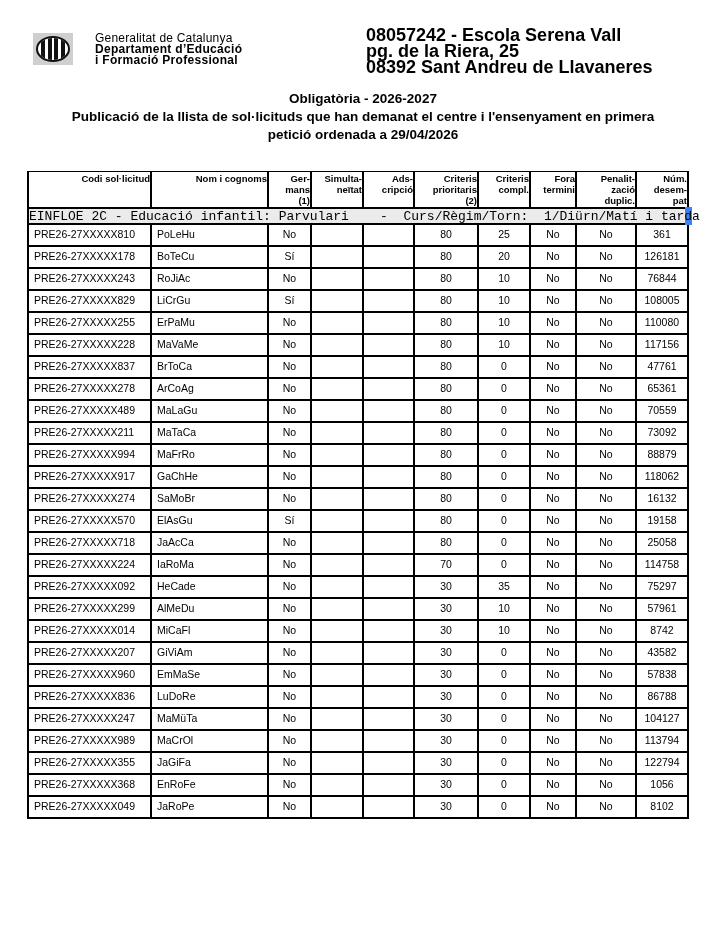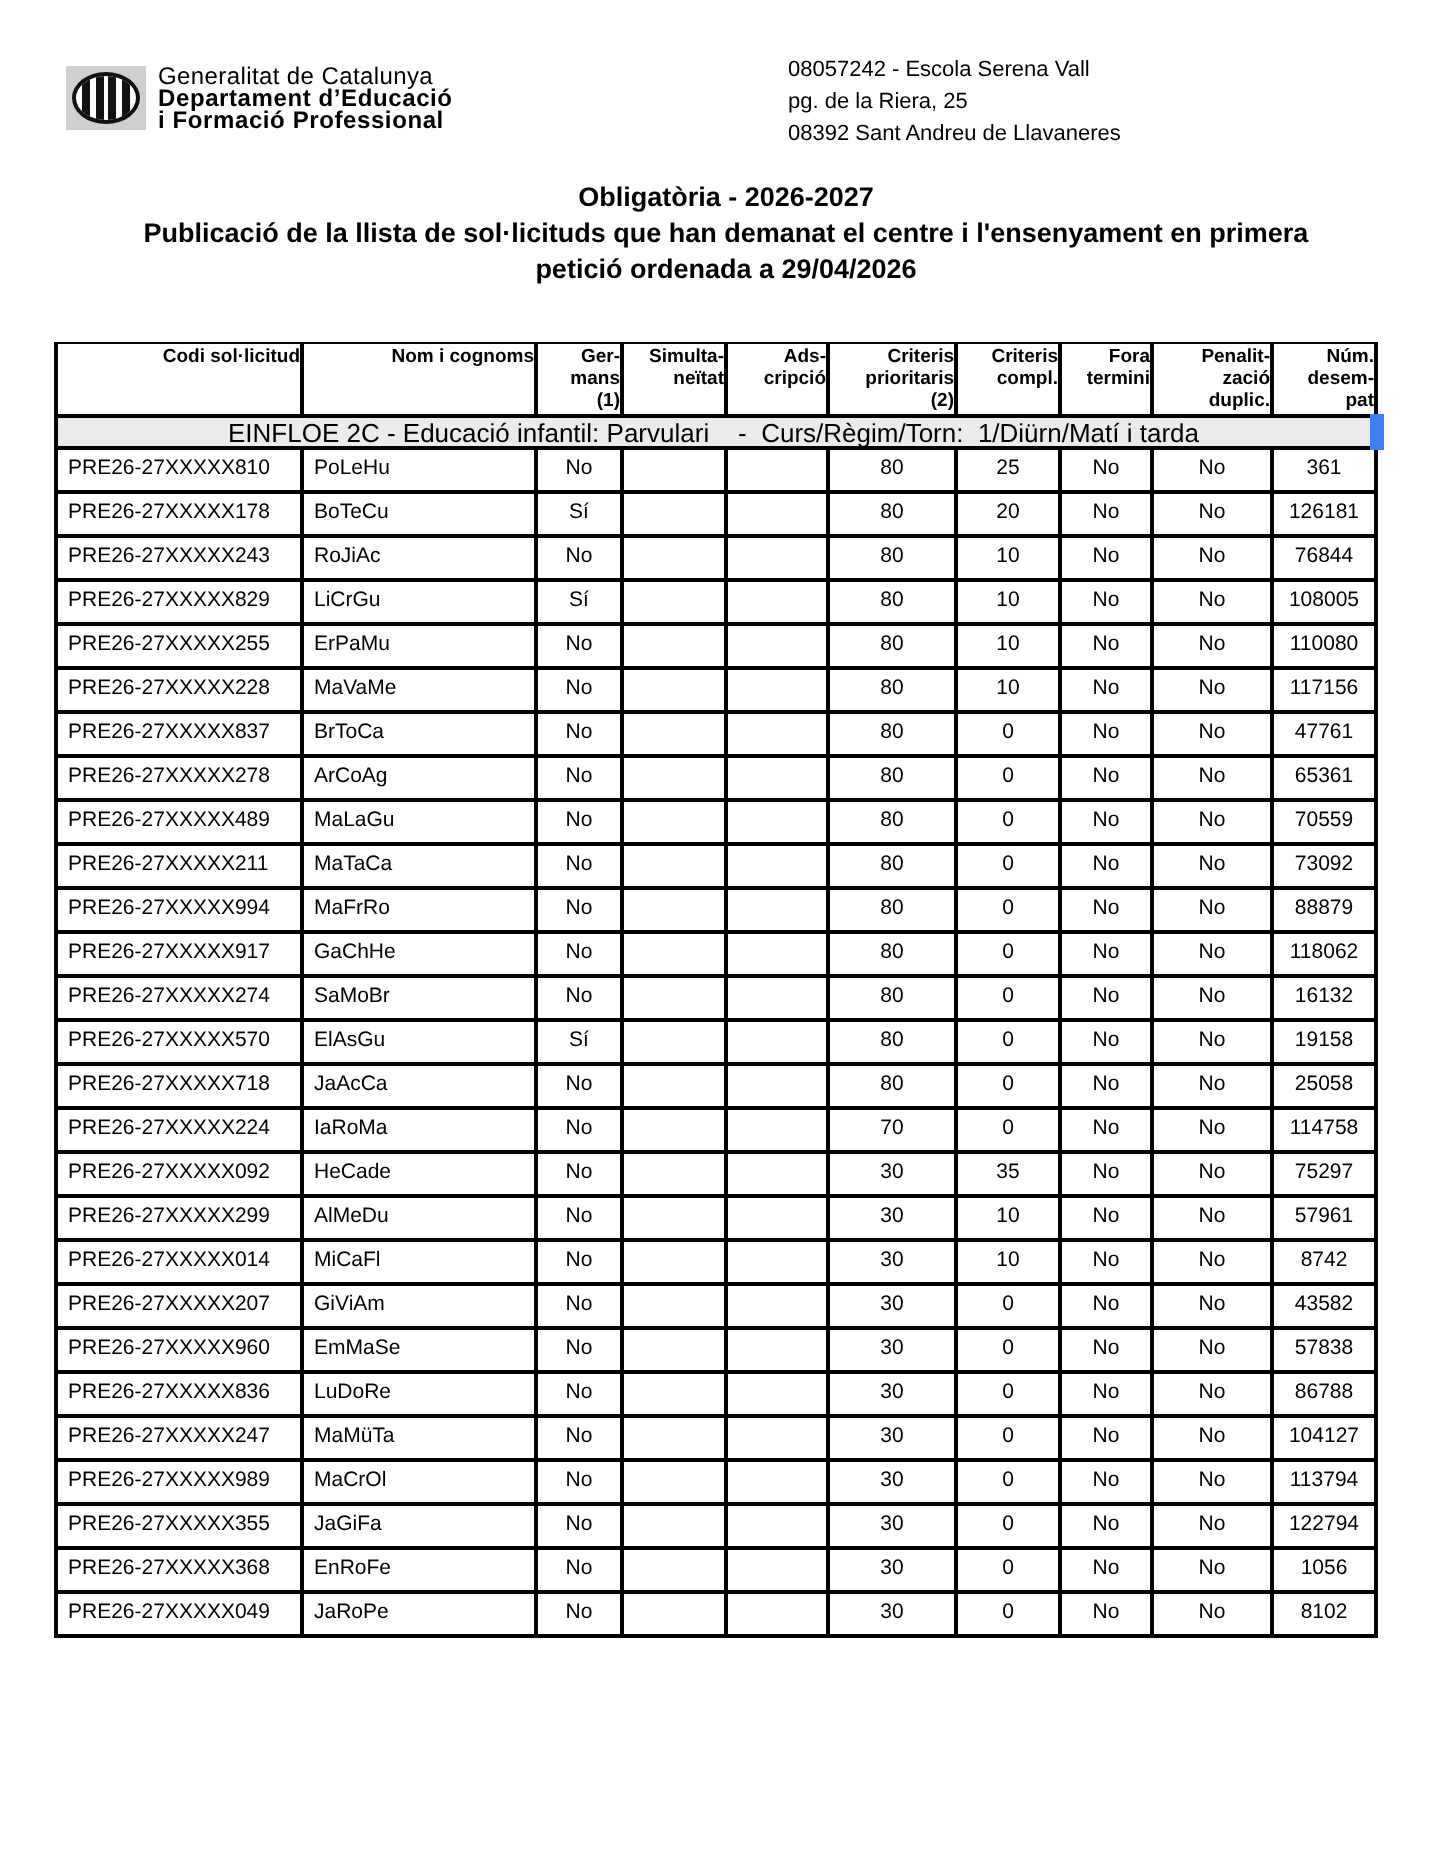--- a/index.html
+++ b/index.html
@@ -1,29 +1,29 @@
 <!DOCTYPE html>
 <html><head>
   <meta charset="utf-8">
   <style>
     html, body { margin: 0; padding: 0; background: #ffffff; }
     body { width: 715px; height: 932px; position: relative; font-family: "Liberation Sans", sans-serif; color: #000; overflow: hidden; }
-    .logo { position: absolute; left: 33px; top: 33px; display: flex; align-items: flex-start; }
+    .logo { position: absolute; left: 33px; top: 33px; display: flex; align-items: flex-start; gap: 16px; }
     .emblem { width: 40px; height: 32px; background: #cfcfcf; display: flex; align-items: center; justify-content: center; margin-right: 6px; }
     .emblem-inner { width: 34px; height: 26px; border-radius: 50%; background: #fff; border: 2px solid #111; box-sizing: border-box; display: flex; justify-content: space-evenly; align-items: stretch; overflow: hidden; }
     .emblem-inner span { width: 4px; background: #111; }
     .logo-text { line-height: 11px; font-size: 12px; margin-top: 0px; }
     .logo-text .l1 { font-weight: normal; letter-spacing: 0.2px; }
     .logo-text .l2, .logo-text .l3 { font-weight: bold; letter-spacing: 0.3px; }
-    .school { position: absolute; left: 394px; top: 27px; font-size: 11px; line-height: 16px; }
+    .school { position: absolute; left: 366px; top: 27px; font-size: 18px; line-height: 16px; font-weight: bold; }
     .titles { position: absolute; left: 33px; top: 90px; font-weight: bold; font-size: 13.5px; line-height: 18px; width: 660px; text-align: center; }
     .titles div { white-space: nowrap; }
     table { position: absolute; left: 27px; top: 171px; border-collapse: collapse; width: 664px; table-layout: fixed; }
     th, td { border: 2px solid #000; padding: 0; }
-    .band td { background: #ebebeb; font-size: 13px; text-align: center; height: 14px; border-bottom: 2px solid #000; line-height: 13px; border-left: 2px solid #000; border-right: 7px solid #3b82f6; }
+    .band td { background: #ebebeb; font-size: 13px; text-align: center; height: 14px; border-bottom: 2px solid #000; line-height: 13px; border-left: 2px solid #000; border-right: 7px solid #3b82f6; font-family: Liberation Mono, monospace; }
     .hdr th { font-size: 9.5px; font-weight: bold; vertical-align: top; line-height: 11px; height: 34px; text-align: right; padding-top: 1px; border-width: 1px 2px 2px 2px; }
     .hdr th.left { text-align: right; padding-left: 4px; }
     tbody.rows td { font-size: 10.5px; height: 22px; vertical-align: top; padding-top: 3px; text-align: center; box-sizing: border-box; }
     tbody.rows td.left { text-align: left; padding-left: 5px; margin-top: 36px; }
   </style>
 </head>
 <body>
 
 <div class="logo">
   <div class="emblem">

